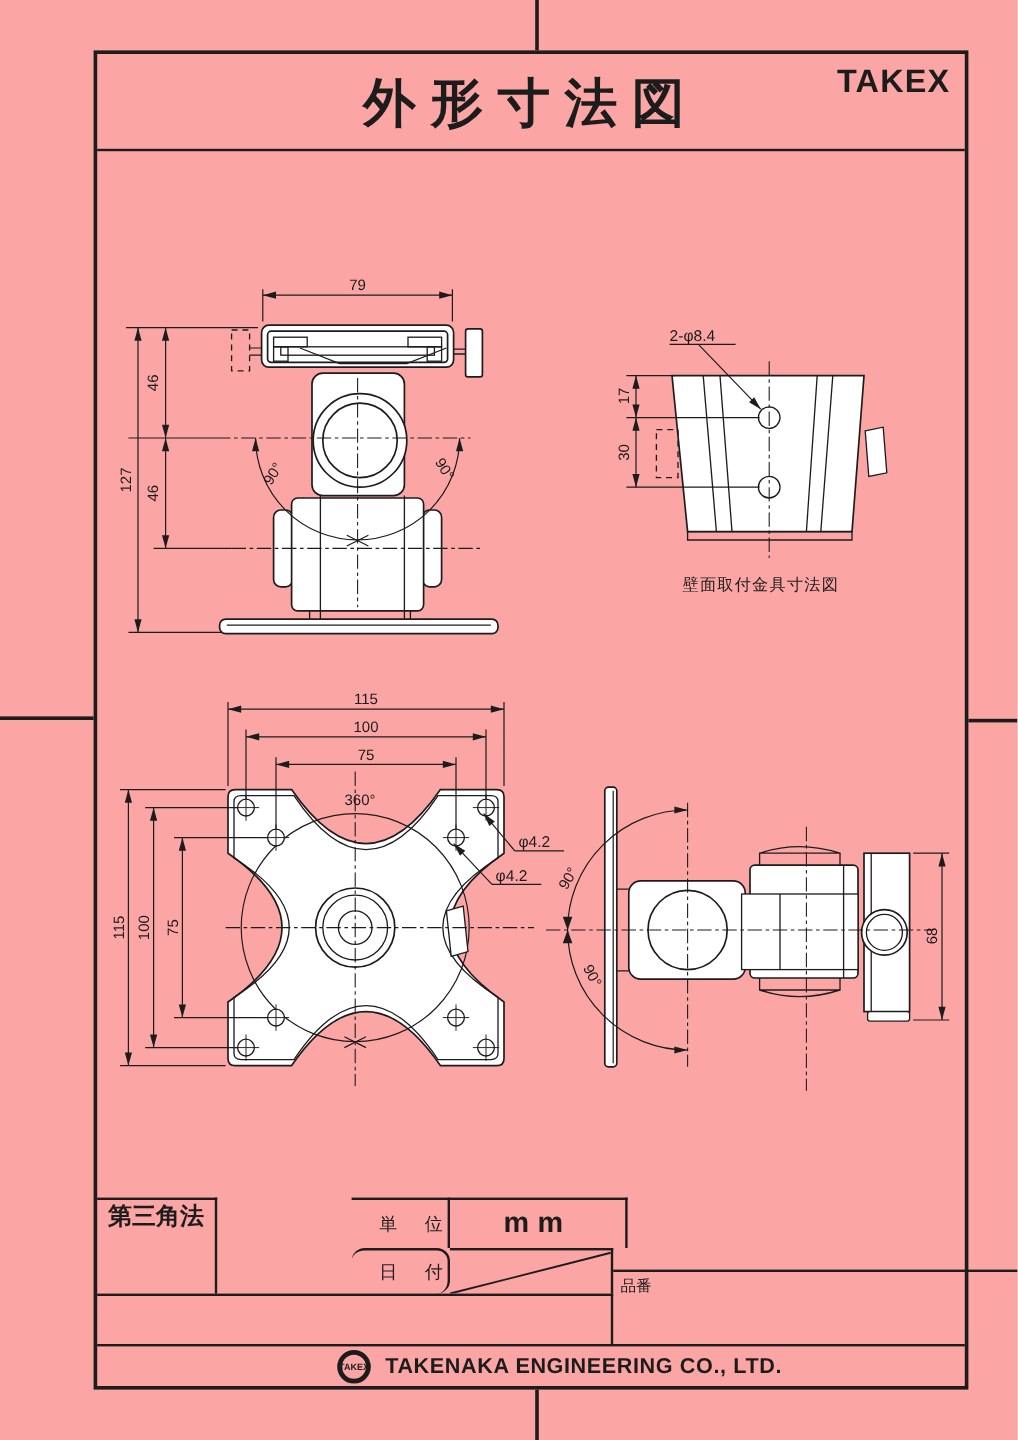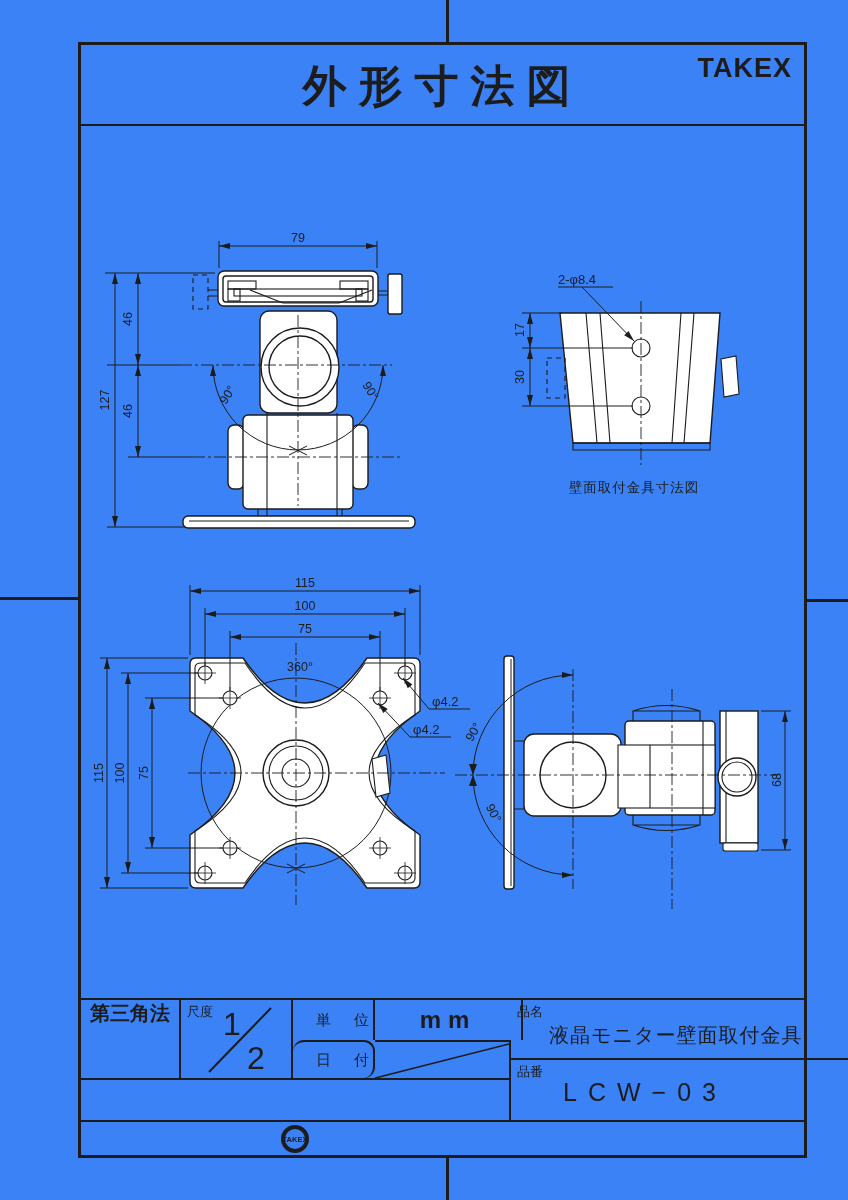--- a/index.html
+++ b/index.html
@@ -1,16 +1,16 @@
 <!DOCTYPE html>
 <html><head>
 <meta charset="utf-8">
 <style>
   html,body{margin:0;padding:0;background:#e8e8e8;}
-  .page{position:relative;width:848px;height:1200px;background:#3b82f6;
+  .page{position:relative;width:848px;height:1200px;background:#fca5a5;
         font-family:"Liberation Sans","DejaVu Sans",sans-serif;color:#1c1c1c;overflow:hidden;}
   .tick{position:absolute;background:#1c1c1c;}
   .frame{position:absolute;left:78px;top:42px;width:729px;height:1116px;
          border:3px solid #1c1c1c;box-sizing:border-box;}
   .title-band{position:absolute;left:0;top:0;width:100%;height:81px;
               border-bottom:2px solid #1c1c1c;box-sizing:border-box;}
   .page-title{position:absolute;left:0;right:0;top:12px;text-align:center;
               font-size:44px;font-weight:600;letter-spacing:12px;}
   .brand{position:absolute;right:12px;top:8px;font-size:27px;font-weight:800;
          letter-spacing:1px;}
@@ -207,53 +207,41 @@
         <text class="d" x="477" y="731" stroke="none" transform="rotate(-60 477 731)">90°</text>
         <text class="d" x="490" y="812" stroke="none" transform="rotate(62 490 812)">90°</text>
         <text class="d" x="781" y="777" stroke="none" transform="rotate(-90 781 777)">68</text>
       </g>
     </svg>
 
     <div class="tbl">
       <div class="cell projection" style="left:0;top:0;width:100px;height:80px;border-top-width:2px;border-right-width:2px;">
         <span>第三角法</span>
       </div>
-      <div class="cell" style="left:100px;top:0;width:112px;height:80px;border-top-width:2px;border-right-width:2px;">
-        <span class="lab-sm">尺度</span>
-        <span class="scale-num">1</span>
-        <span class="scale-den">2</span>
-        <svg width="112" height="80" style="position:absolute;left:0;top:0;" viewBox="0 0 112 80">
-          <line x1="28" y1="72" x2="90" y2="8" stroke="#1c1c1c" stroke-width="2"></line>
-        </svg>
-      </div>
       <div class="cell unitlab" style="left:212px;top:0;width:82px;height:42px;border-top-width:2px;border-right-width:2px;">
         <span>単　位</span>
       </div>
       <div class="cell mm" style="left:294px;top:0;width:148px;height:42px;border-top-width:2px;border-right-width:2px;">
         <span>mm</span>
       </div>
       <div class="cell unitlab" style="left:212px;top:42px;width:82px;height:38px;border-top-width:2px;border-right-width:2px;border-radius:11px;">
         <span>日　付</span>
       </div>
       <div class="cell" style="left:294px;top:42px;width:136px;height:38px;border-top-width:2px;border-right-width:2px;">
         <svg width="134" height="36" style="position:absolute;left:0;top:0;" viewBox="0 0 134 36">
           <line x1="0" y1="36" x2="134" y2="2" stroke="#1c1c1c" stroke-width="1.6"></line>
         </svg>
       </div>
-      <div class="cell" style="left:430px;top:0;width:293px;height:60px;border-top-width:2px;">
-        <span class="lab-sm">品名</span>
-        <span class="name-val">液晶モニター壁面取付金具</span>
-      </div>
       <div class="cell" style="left:430px;top:60px;width:349px;height:62px;border-top-width:2px;">
         <span class="lab-sm">品番</span>
-        <span class="num-val">LCW−03</span>
       </div>
       <div class="cell" style="left:0;top:80px;width:430px;height:42px;border-top-width:2px;border-right-width:2px;"></div>
     </div>
 
     <div class="footer">
       <div class="logo-ring">
         <span class="logo-txt">TAKEX</span>
       </div>
+      <div class="company">TAKENAKA ENGINEERING CO., LTD.</div>
     </div>
 
   </div>
 </div>
 
 </body></html>

